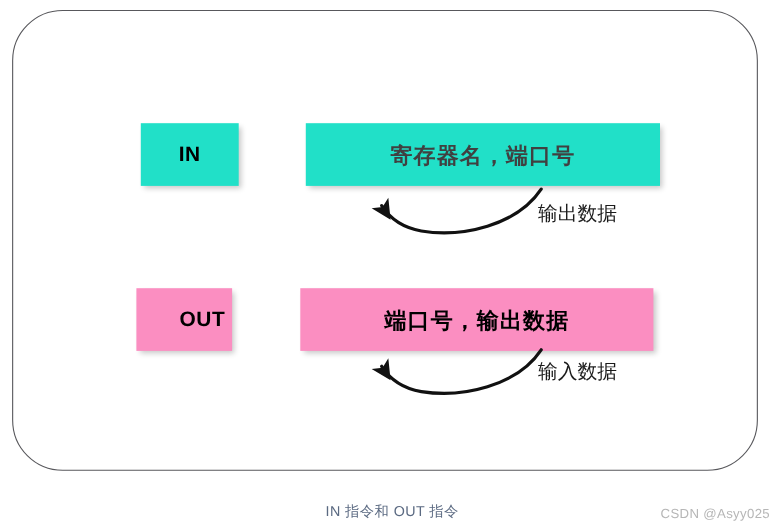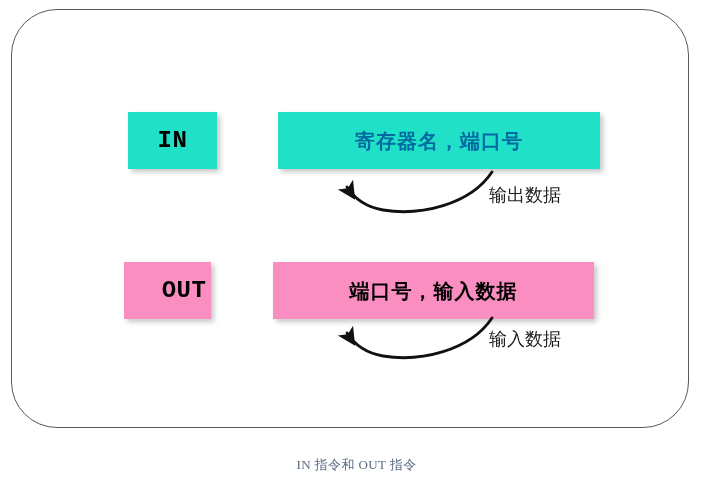--- a/index.html
+++ b/index.html
@@ -41,23 +41,23 @@
     position: absolute;
     display: flex;
     align-items: center;
     justify-content: center;
     box-shadow: 3px 3px 5px rgba(0,0,0,0.22);
     color: #000000;
     box-sizing: border-box;
   }
 
   .block-label-latin {
-    font-family: Liberation Mono, monospace;
+    font-family: Liberation Sans, sans-serif;
     font-weight: bold;
-    font-size: 24px;
+    font-size: 19px;
     letter-spacing: 0.5px;
     line-height: 1;
   }
 
   .block-label-cjk {
     font-family: "DejaVu Sans", "Liberation Sans", sans-serif;
     font-weight: bold;
     font-size: 20px;
     letter-spacing: 1px;
     line-height: 1;
@@ -124,21 +124,21 @@
     top: 330px;
   }
 
   
   #caption {
     position: absolute;
     left: 0;
     top: 456px;
     width: 713px;
     text-align: center;
-    font-family: Liberation Serif, serif;
+    font-family: Liberation Sans, sans-serif;
     font-size: 13px;
     color: #5b6a82;
     letter-spacing: 0.4px;
   }
 
   
   #watermark {
     position: absolute;
     right: 13px;
     top: 460px;
@@ -153,30 +153,30 @@
 <body style="background: rgb(255, 255, 255);">
 
 <div id="diagram-root">
 
   <div class="frame" style="border-color: rgb(88, 88, 92);"></div>
 
   <div class="block" id="block-in" style="background: rgb(33, 224, 200); color: rgb(0, 0, 0);">
     <span class="block-label-latin">IN</span>
   </div>
 
-  <div class="block" id="block-in-operands" style="background: rgb(33, 224, 200); color: #0369a1;">
+  <div class="block" id="block-in-operands" style="background: rgb(33, 224, 200); color: #404040;">
     <span class="block-label-cjk">寄存器名，端口号</span>
   </div>
 
   <div class="block" id="block-out" style="background: rgb(251, 142, 193); color: rgb(0, 0, 0);">
     <span class="block-label-latin">OUT</span>
   </div>
 
   <div class="block" id="block-out-operands" style="background: rgb(251, 142, 193); color: rgb(0, 0, 0);">
-    <span class="block-label-cjk">端口号，输入数据</span>
+    <span class="block-label-cjk">端口号，输出数据</span>
   </div>
 
   <svg class="arrow-layer" viewBox="0 0 713 484" xmlns="http://www.w3.org/2000/svg">
     <defs>
       <marker id="arrowhead-in" markerWidth="7" markerHeight="7" refX="5.4" refY="3.3" orient="auto" markerUnits="strokeWidth">
         <path d="M 6.4 0.2 L 0.2 3.3 L 6.4 6.4 L 4.9 3.3 Z" fill="#111111"></path>
       </marker>
       <marker id="arrowhead-out" markerWidth="7" markerHeight="7" refX="5.4" refY="3.3" orient="auto" markerUnits="strokeWidth">
         <path d="M 6.4 0.2 L 0.2 3.3 L 6.4 6.4 L 4.9 3.3 Z" fill="#111111"></path>
       </marker>
@@ -190,14 +190,15 @@
       <path d="M 492 318 C 470 351, 420 362, 383 356 C 366 353, 354 344, 347 333" fill="none" stroke="#111111" stroke-width="2.9" stroke-linecap="round" marker-end="url(#arrowhead-out)"></path>
     </g>
   </svg>
 
   <div class="arrow-label" id="label-input-data">输出数据</div>
 
   <div class="arrow-label" id="label-output-data">输入数据</div>
 
   <div id="caption">IN 指令和 OUT 指令</div>
 
+  <div id="watermark">CSDN @Asyy025</div>
 
 </div>
 
 </body></html>

